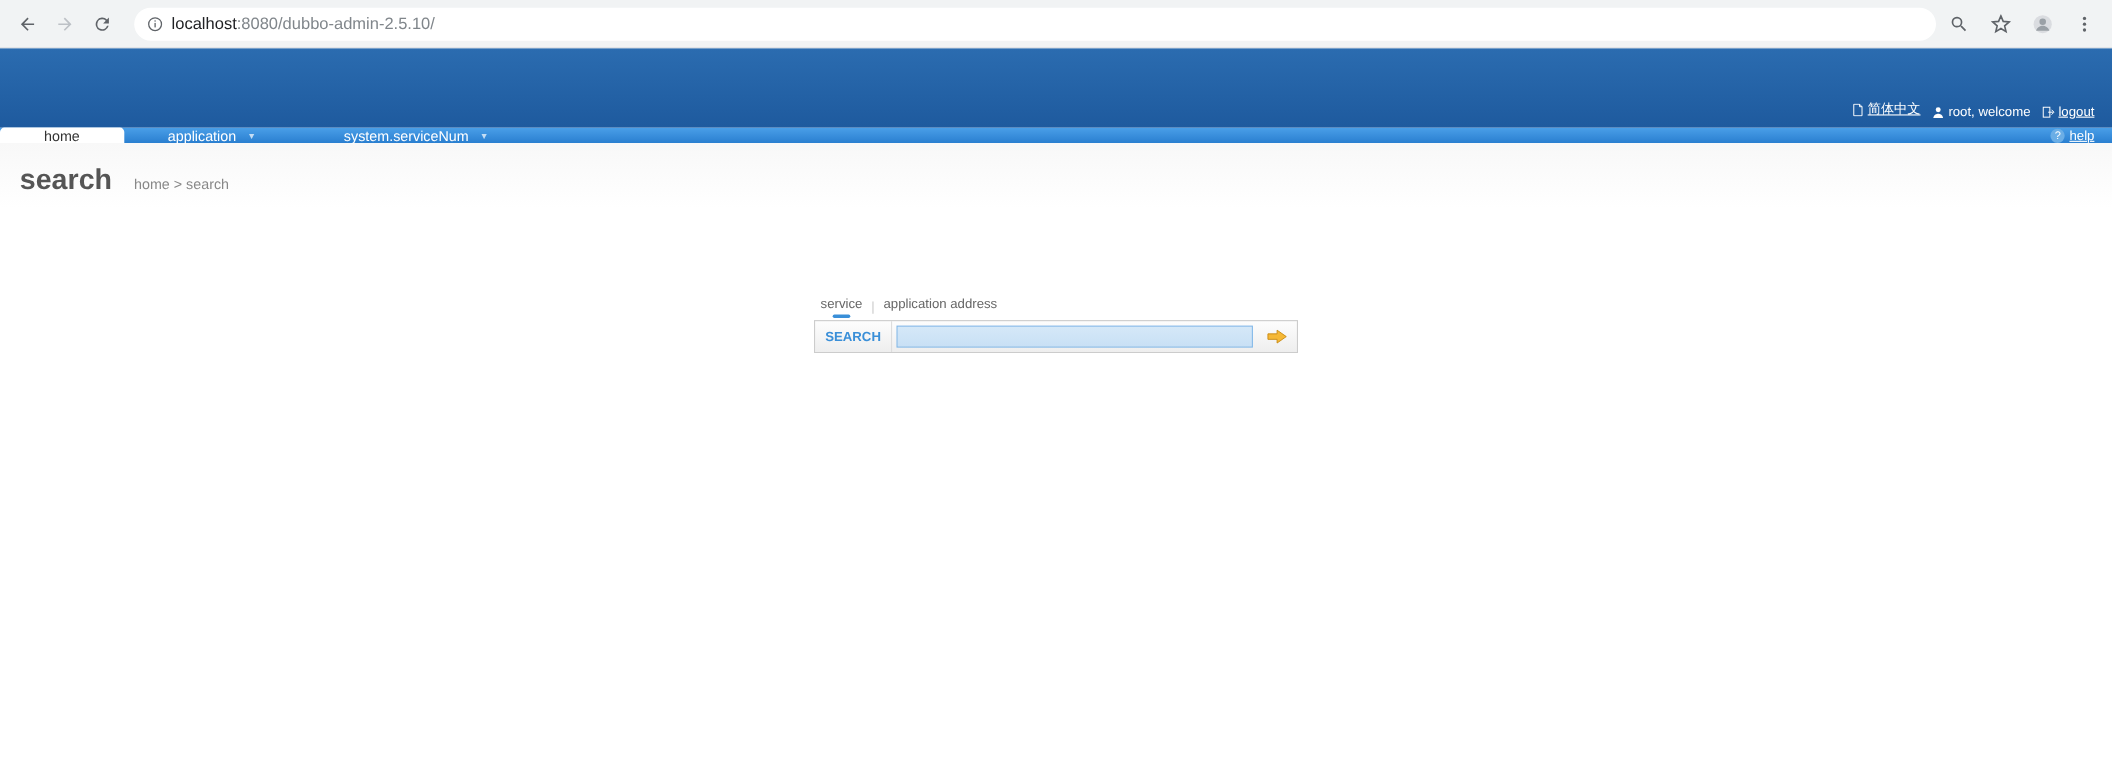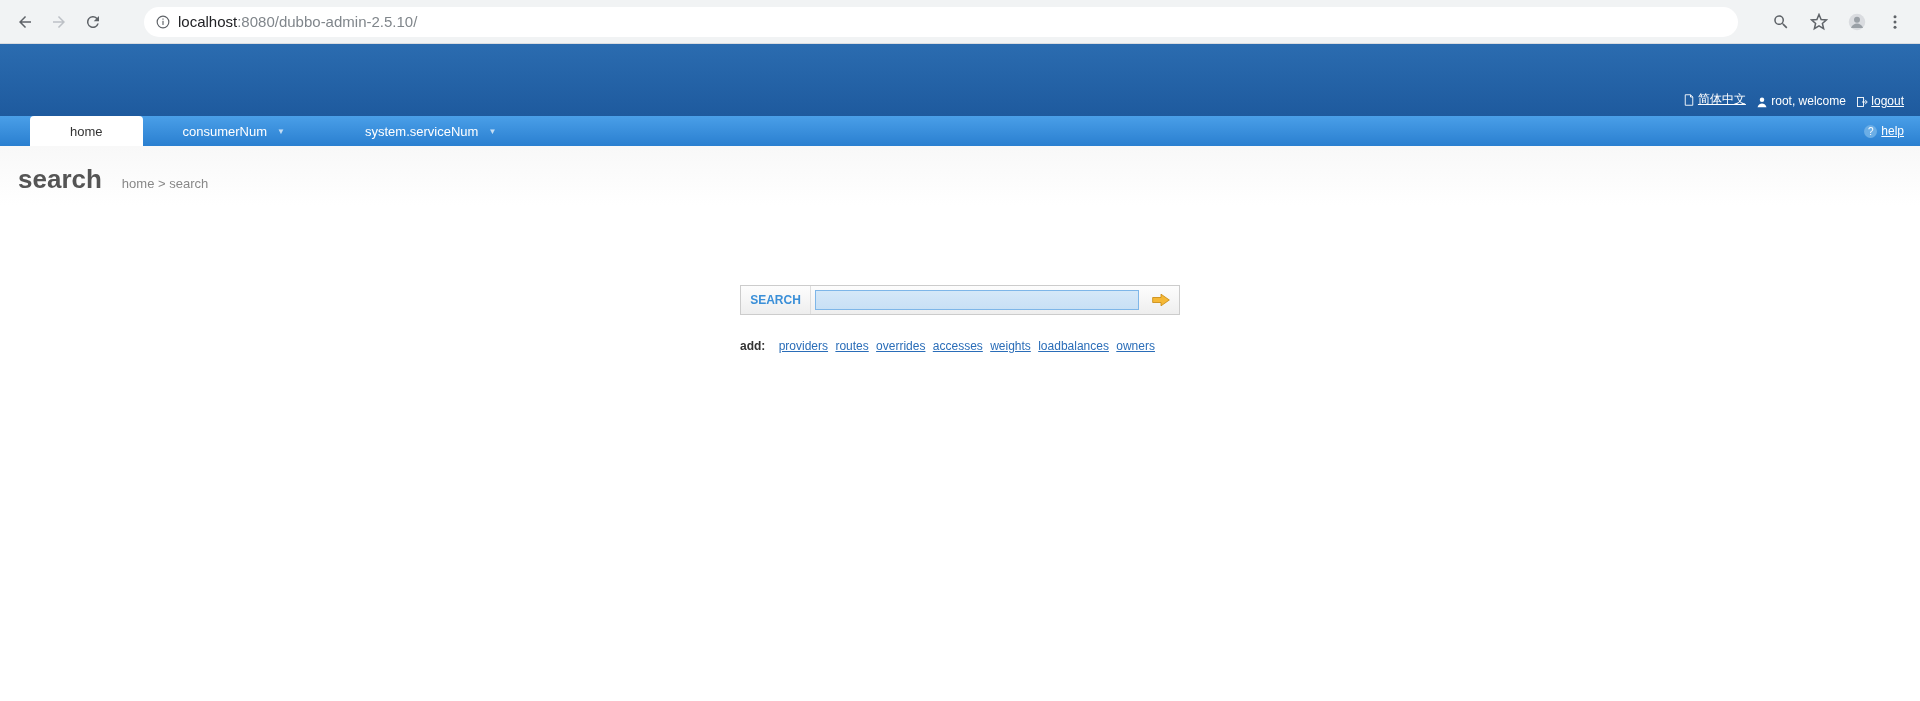--- a/index.html
+++ b/index.html
@@ -1,36 +1,36 @@
 <!DOCTYPE html>
 <html><head>
   <meta charset="utf-8">
   <style>
     * { margin: 0; padding: 0; box-sizing: border-box; }
     body { font-family: Arial, sans-serif; font-size: 13px; color: #333; background: #fff; }
     
     
-    .browser-chrome { height: 44px; background: #f1f3f4; display: flex; align-items: center; padding: 0 8px; border-bottom: 1px solid #dadce0; gap: 22px; }
+    .browser-chrome { height: 44px; background: #f1f3f4; display: flex; align-items: center; padding: 0 8px; border-bottom: 1px solid #dadce0; }
     .browser-buttons { display: flex; gap: 16px; align-items: center; padding: 0 8px; }
     .browser-icon { width: 18px; height: 18px; fill: #5f6368; cursor: pointer; }
     .browser-icon.disabled { fill: #bdc1c6; }
     .url-bar { flex: 1; height: 30px; background: #fff; border-radius: 15px; display: flex; align-items: center; padding: 0 12px; margin: 0 12px; font-size: 15px; color: #202124; }
     .url-scheme { color: #5f6368; display: flex; align-items: center; gap: 8px; }
     .browser-right { display: flex; gap: 20px; align-items: center; padding-right: 8px; }
     
     
     .header-banner { height: 72px; background: linear-gradient(to bottom, #2b6cb0, #1e5a9e); position: relative; }
     .dubbo-logo { position: absolute; left: 6px; top: 8px; }
     .header-links { position: absolute; right: 16px; bottom: 8px; display: flex; gap: 10px; color: #fff; font-size: 12px; align-items: flex-end; }
     .header-links a { color: #fff; text-decoration: underline; }
     .header-links .icon { width: 12px; height: 12px; fill: #fff; vertical-align: middle; }
     .no-underline { text-decoration: none !important; }
     
     
-    .nav-menu { height: 30px; background: linear-gradient(to bottom, #4a9fe8, #2a7fd0); display: flex; align-items: stretch; padding-left: 30px; }
+    .nav-menu { height: 14px; background: linear-gradient(to bottom, #4a9fe8, #2a7fd0); display: flex; align-items: stretch; }
     .nav-item { display: flex; align-items: center; padding: 0 40px; color: #fff; font-size: 13px; cursor: pointer; position: relative; }
     .nav-item.active { background: #fff; color: #333; border-top-left-radius: 4px; border-top-right-radius: 4px; }
     .nav-item.has-dropdown::after { content: '▼'; font-size: 8px; margin-left: 10px; opacity: 0.7; }
     .nav-spacer { flex: 1; }
     .nav-help { display: flex; align-items: center; padding: 0 16px; color: #fff; font-size: 12px; gap: 4px; }
     .nav-help a { color: #fff; text-decoration: underline; }
     .help-icon { width: 13px; height: 13px; border-radius: 50%; background: #6baee6; display: flex; align-items: center; justify-content: center; font-size: 10px; color: #fff; }
     
     
     .content-header { padding: 18px 18px 10px 18px; display: flex; align-items: baseline; gap: 20px; background: linear-gradient(to bottom, #f8f8f8, #fff); }
@@ -125,54 +125,47 @@
       <a href="#">logout</a>
     </span>
   </div>
 </div>
 
 <div class="nav-menu">
   <div class="nav-item active">
       <span>home</span>
     </div>
   <div class="nav-item has-dropdown">
-      <span>consumerNum</span>
+      <span>application</span>
     </div>
   <div class="nav-item has-dropdown">
       <span>system.serviceNum</span>
     </div>
   <div class="nav-spacer"></div>
   <div class="nav-help">
     <span class="help-icon">?</span>
     <a href="#">help</a>
   </div>
 </div>
 
 <div class="content-header">
   <div class="page-title">search</div>
   <div class="breadcrumb">home &gt; search</div>
 </div>
 
 <div class="main-content">
   <div class="search-panel">
+    <div class="search-tabs">
+      <span class="search-tab active">service</span>
+      <span class="search-tab-sep">|</span>
+      <span class="search-tab">application address</span>
+    </div>
     <div class="search-box">
       <div class="search-label">SEARCH</div>
       <input class="search-input" type="text" value="" style="">
       <div class="search-go">
         <svg class="arrow-icon" viewBox="0 0 24 16">
           <path d="M2 5 h10 v-4 l10 7 -10 7 v-4 H2 Z" fill="#f5b836" stroke="#c98a10" stroke-width="1"></path>
         </svg>
       </div>
     </div>
-    <div class="add-row">
-      <span class="row-label">add:</span>
-      <span class="add-links">
-        <a href="#">providers</a>
-        <a href="#">routes</a>
-        <a href="#">overrides</a>
-        <a href="#">accesses</a>
-        <a href="#">weights</a>
-        <a href="#">loadbalances</a>
-        <a href="#">owners</a>
-      </span>
-    </div>
   </div>
 </div>
 
 </body></html>

